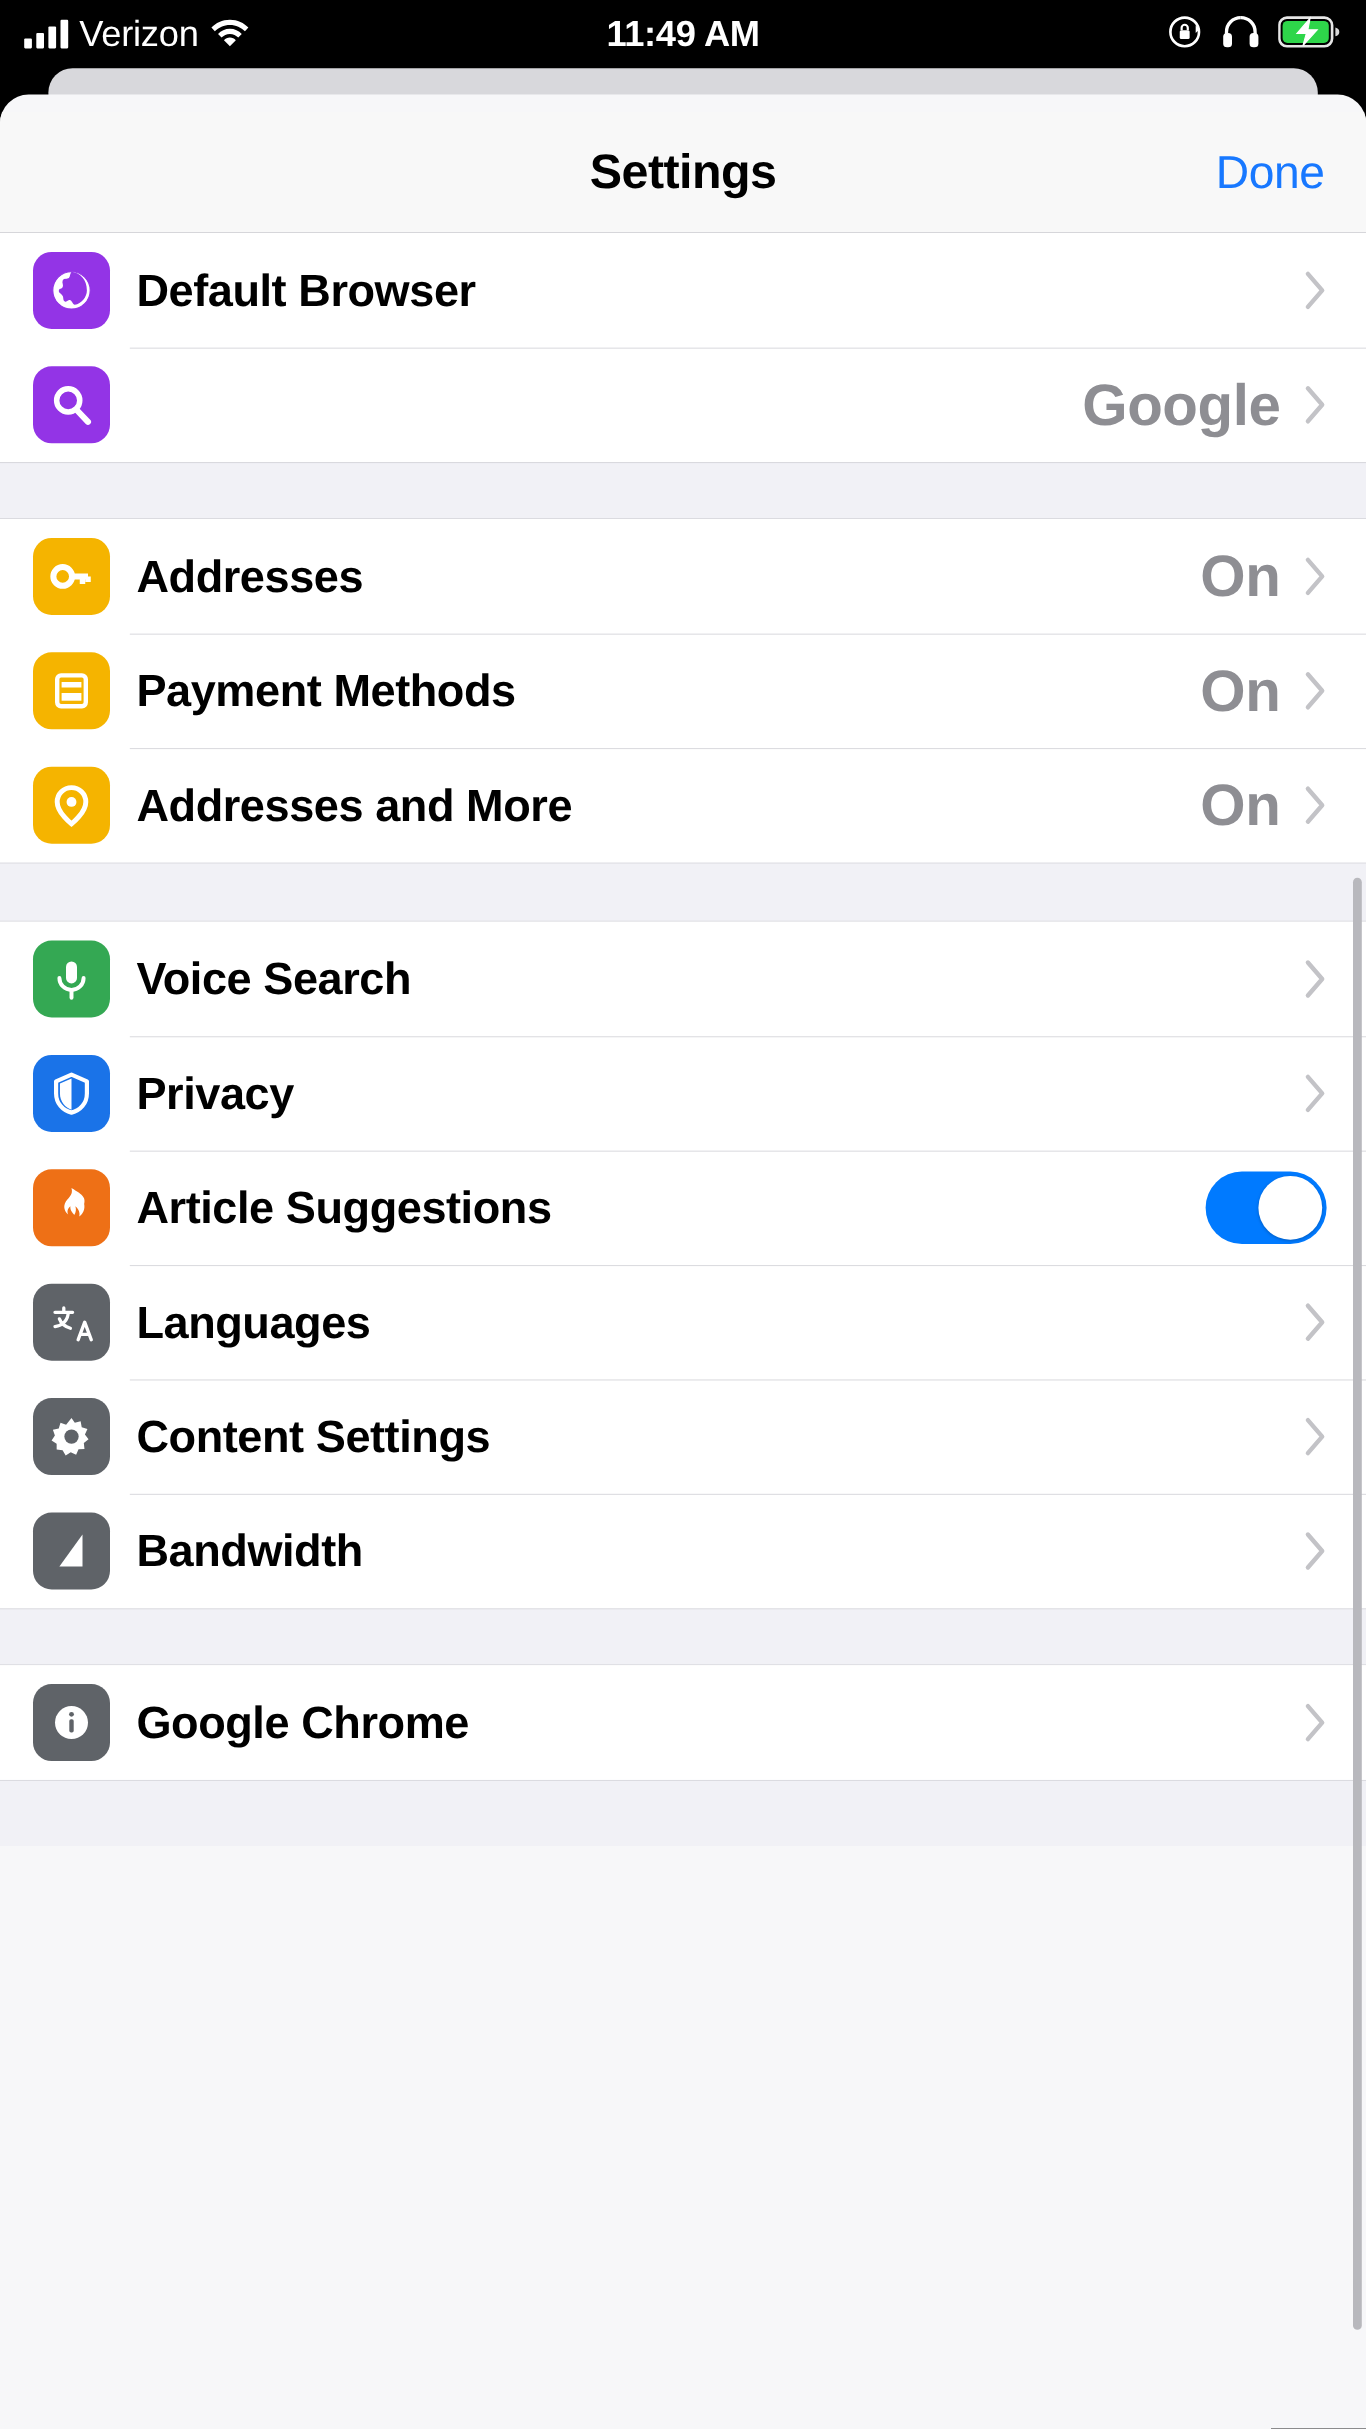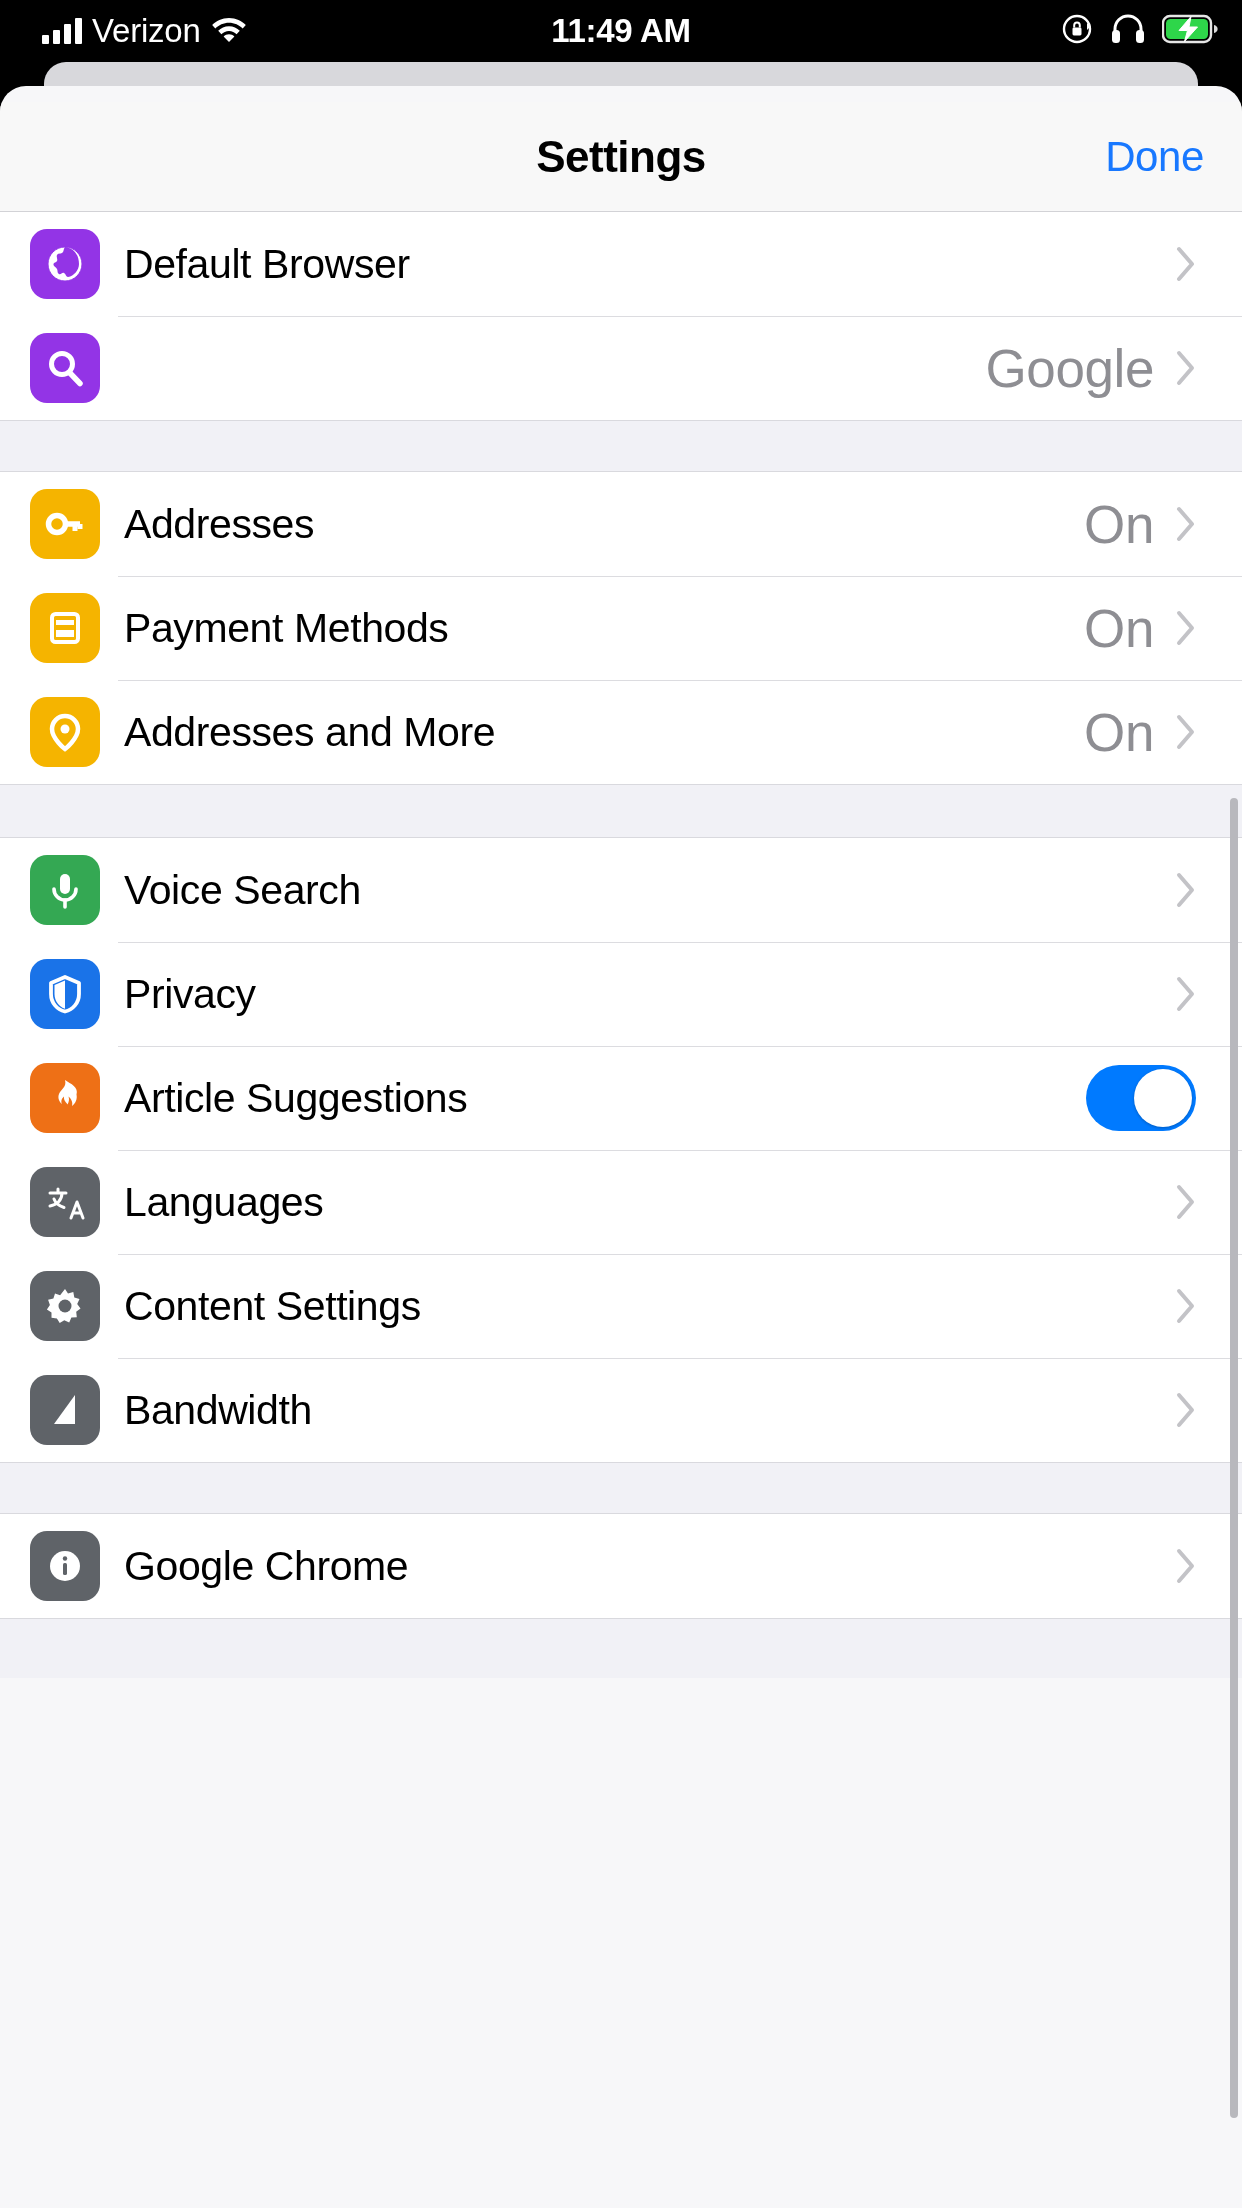--- a/index.html
+++ b/index.html
@@ -10,21 +10,21 @@
     overflow:hidden;
   }
   #screen { position:relative; width:1242px; height:2208px; background:#000; }
 
   
   .statusbar {
     position:absolute; top:0; left:0; width:1242px; height:62px;
     background:#000; color:#fff;
     display:flex; align-items:center;
   }
-  .sb-left { display:flex; align-items:center; gap:10px; padding-left:42px; }
+  .sb-left { display:flex; align-items:center; gap:10px; padding-left:22px; }
   .sb-center {
     position:absolute; left:0; right:0; text-align:center;
     font-size:33px; font-weight:600; letter-spacing:-0.3px;
   }
   .sb-right {
     position:absolute; right:24px; display:flex; align-items:center; gap:16px;
   }
   .carrier { font-size:33px; font-weight:500; letter-spacing:-0.2px; }
   .bars { display:flex; align-items:flex-end; gap:4px; height:26px; }
   .bars i { display:block; width:7px; background:#fff; border-radius:1px; }
@@ -58,22 +58,23 @@
 
   
   .list { position:relative; background:#f2f2f7; }
   .group { background:#ffffff; }
   .gap { height:52px; background:#f1f1f6;
          border-top:1px solid #d9d9de; border-bottom:1px solid #d9d9de; }
   .gap.tall { height:54px; }
 
   .row {
     position:relative; display:flex; align-items:center;
-    height:104px; padding-left:30px; padding-right:46px;
+    height:104px; padding-left:30px; padding-right:36px;
     background:#fff;
+    font-weight:bold;
   }
   .row + .row::before {
     content:""; position:absolute; top:0; left:118px; right:0; height:1px;
     background:#dcdce0;
   }
   .icon {
     width:70px; height:70px; border-radius:17px;
     flex:0 0 70px; margin-right:24px;
     display:flex; align-items:center; justify-content:center;
     color:#fff;

